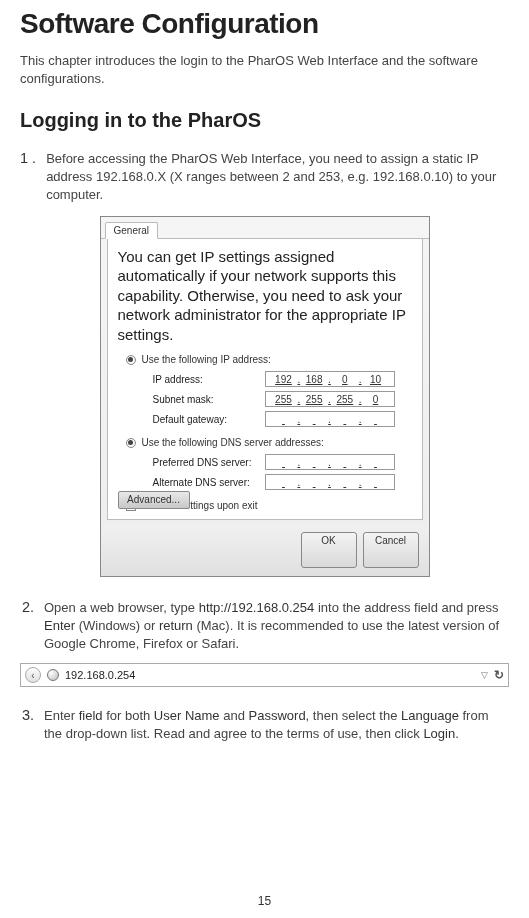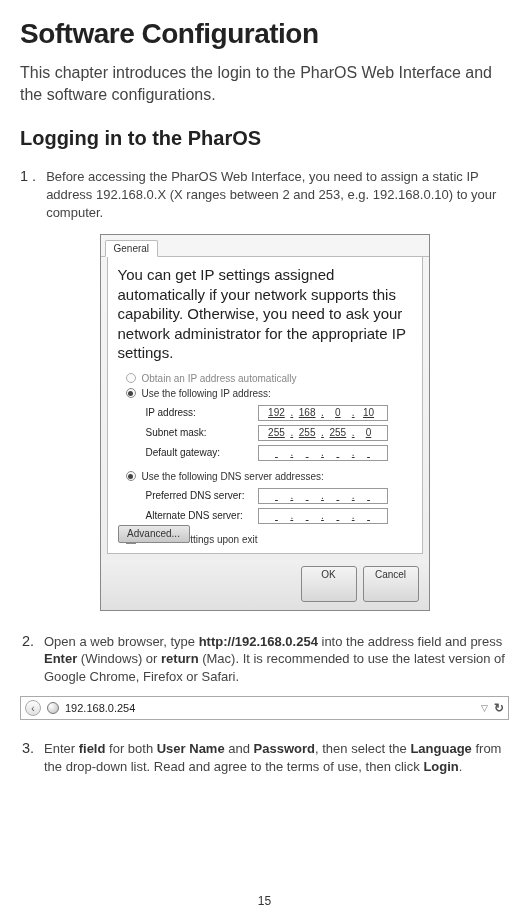--- a/index.html
+++ b/index.html
@@ -9,26 +9,26 @@
       background: #fff;
       font-family: Arial, Helvetica, sans-serif;
       color: #333;
       position: relative;
     }
     .page { padding: 0 20px 0 20px; position: relative; height: 100%; }
     h1 {
       font-size: 28px;
       font-weight: bold;
       color: #222;
-      padding-top: 18px;
+      padding-top: 8px;
       padding-bottom: 12px;
       letter-spacing: -0.5px;
     }
     .intro {
-      font-size: 16px;
+      font-size: 13px;
       line-height: 1.35;
       color: #444;
       padding-bottom: 22px;
     }
     h2 {
       font-size: 20px;
       font-weight: bold;
       color: #222;
       padding-bottom: 18px;
     }
@@ -42,21 +42,21 @@
       color: #333;
       min-width: 14px;
       text-align: right;
     }
     .step .txt {
       font-size: 13px;
       line-height: 1.38;
       color: #444;
       flex: 1;
     }
-    .bold { font-weight: bold; color:#333;margin-top:8px; }
+    .bold { font-weight: normal; color:#333;margin-top:8px; }
     .dialog {
       width: 330px;
       margin: 12px auto 22px auto;
       border: 1px solid #888;
       background: linear-gradient(#f5f5f5, #ededed);
       font-family: Tahoma, Verdana, sans-serif;
       font-size: 10px;
     }
     .tab-row { padding: 4px 12px 0 4px; border-bottom: 1px solid #bbb; }
     .tab {
@@ -75,21 +75,21 @@
       border: 1px solid #bbb;
       border-top: none;
       padding: 8px 10px 10px 10px;
     }
     .helptext { font-size: 15px; line-height: 1.3; color: #222; margin-bottom: 10px; }
     .radio-row { display:flex; align-items:center; gap:6px; margin: 4px 0 4px 8px; }
     .radio { width:10px; height:10px; border:1px solid #888; border-radius:50%; display:inline-flex; align-items:center; justify-content:center; background:#f8f8f8; }
     .radio.sel::after { content:""; width:5px; height:5px; background:#444; border-radius:50%; display:block; }
     .radio.disabled { opacity:0.7; }
     .field-block { margin: 6px 0 10px 24px; }
-    .field-row { display:flex; align-items:center; margin:4px 4px; }
+    .field-row { display:flex; align-items:center; margin:4px 11px; }
     .field-row .lbl { width:112px; font-size:10px; color:#222; }
     .ipbox { width:130px; height:16px; border:1px solid #999; background:#fff; font-size:10px; display:flex; align-items:center; justify-content:space-evenly; padding:0 4px;text-decoration:underline; }
     .ipbox span { min-width:20px; text-align:center; }
     .ipbox .dot { min-width:auto; }
     .chk-row { display:flex; align-items:center; gap:6px; margin:8px 0 0 8px; }
     .chk { width:10px; height:10px; border:1px solid #888; background:#fff; }
     .adv-row { display:flex; justify-content:flex-start; margin-top:-20px; }
     .btn-adv {
       width:72px; height:18px;
       background:linear-gradient(#e8e8e8,#c8c8c8);
@@ -151,24 +151,20 @@
   </div>
 
   <div class="dialog">
     <div class="tab-row">
       <span class="tab">General</span>
     </div>
     <div class="dialog-body">
       <div class="helptext">You can get IP settings assigned automatically if your network supports this capability. Otherwise, you need to ask your network administrator for the appropriate IP settings.</div>
 
       <div class="radio-row">
-        <span class="radio disabled"></span>
-        <span style="color:#888">Obtain an IP address automatically</span>
-      </div>
-      <div class="radio-row">
         <span class="radio sel"></span>
         <span>Use the following IP address:</span>
       </div>
 
       <div class="field-block">
         <div class="field-row">
           <span class="lbl">IP address:</span>
           <span class="ipbox">
             <span>192</span>
               <span class="dot">.</span>

